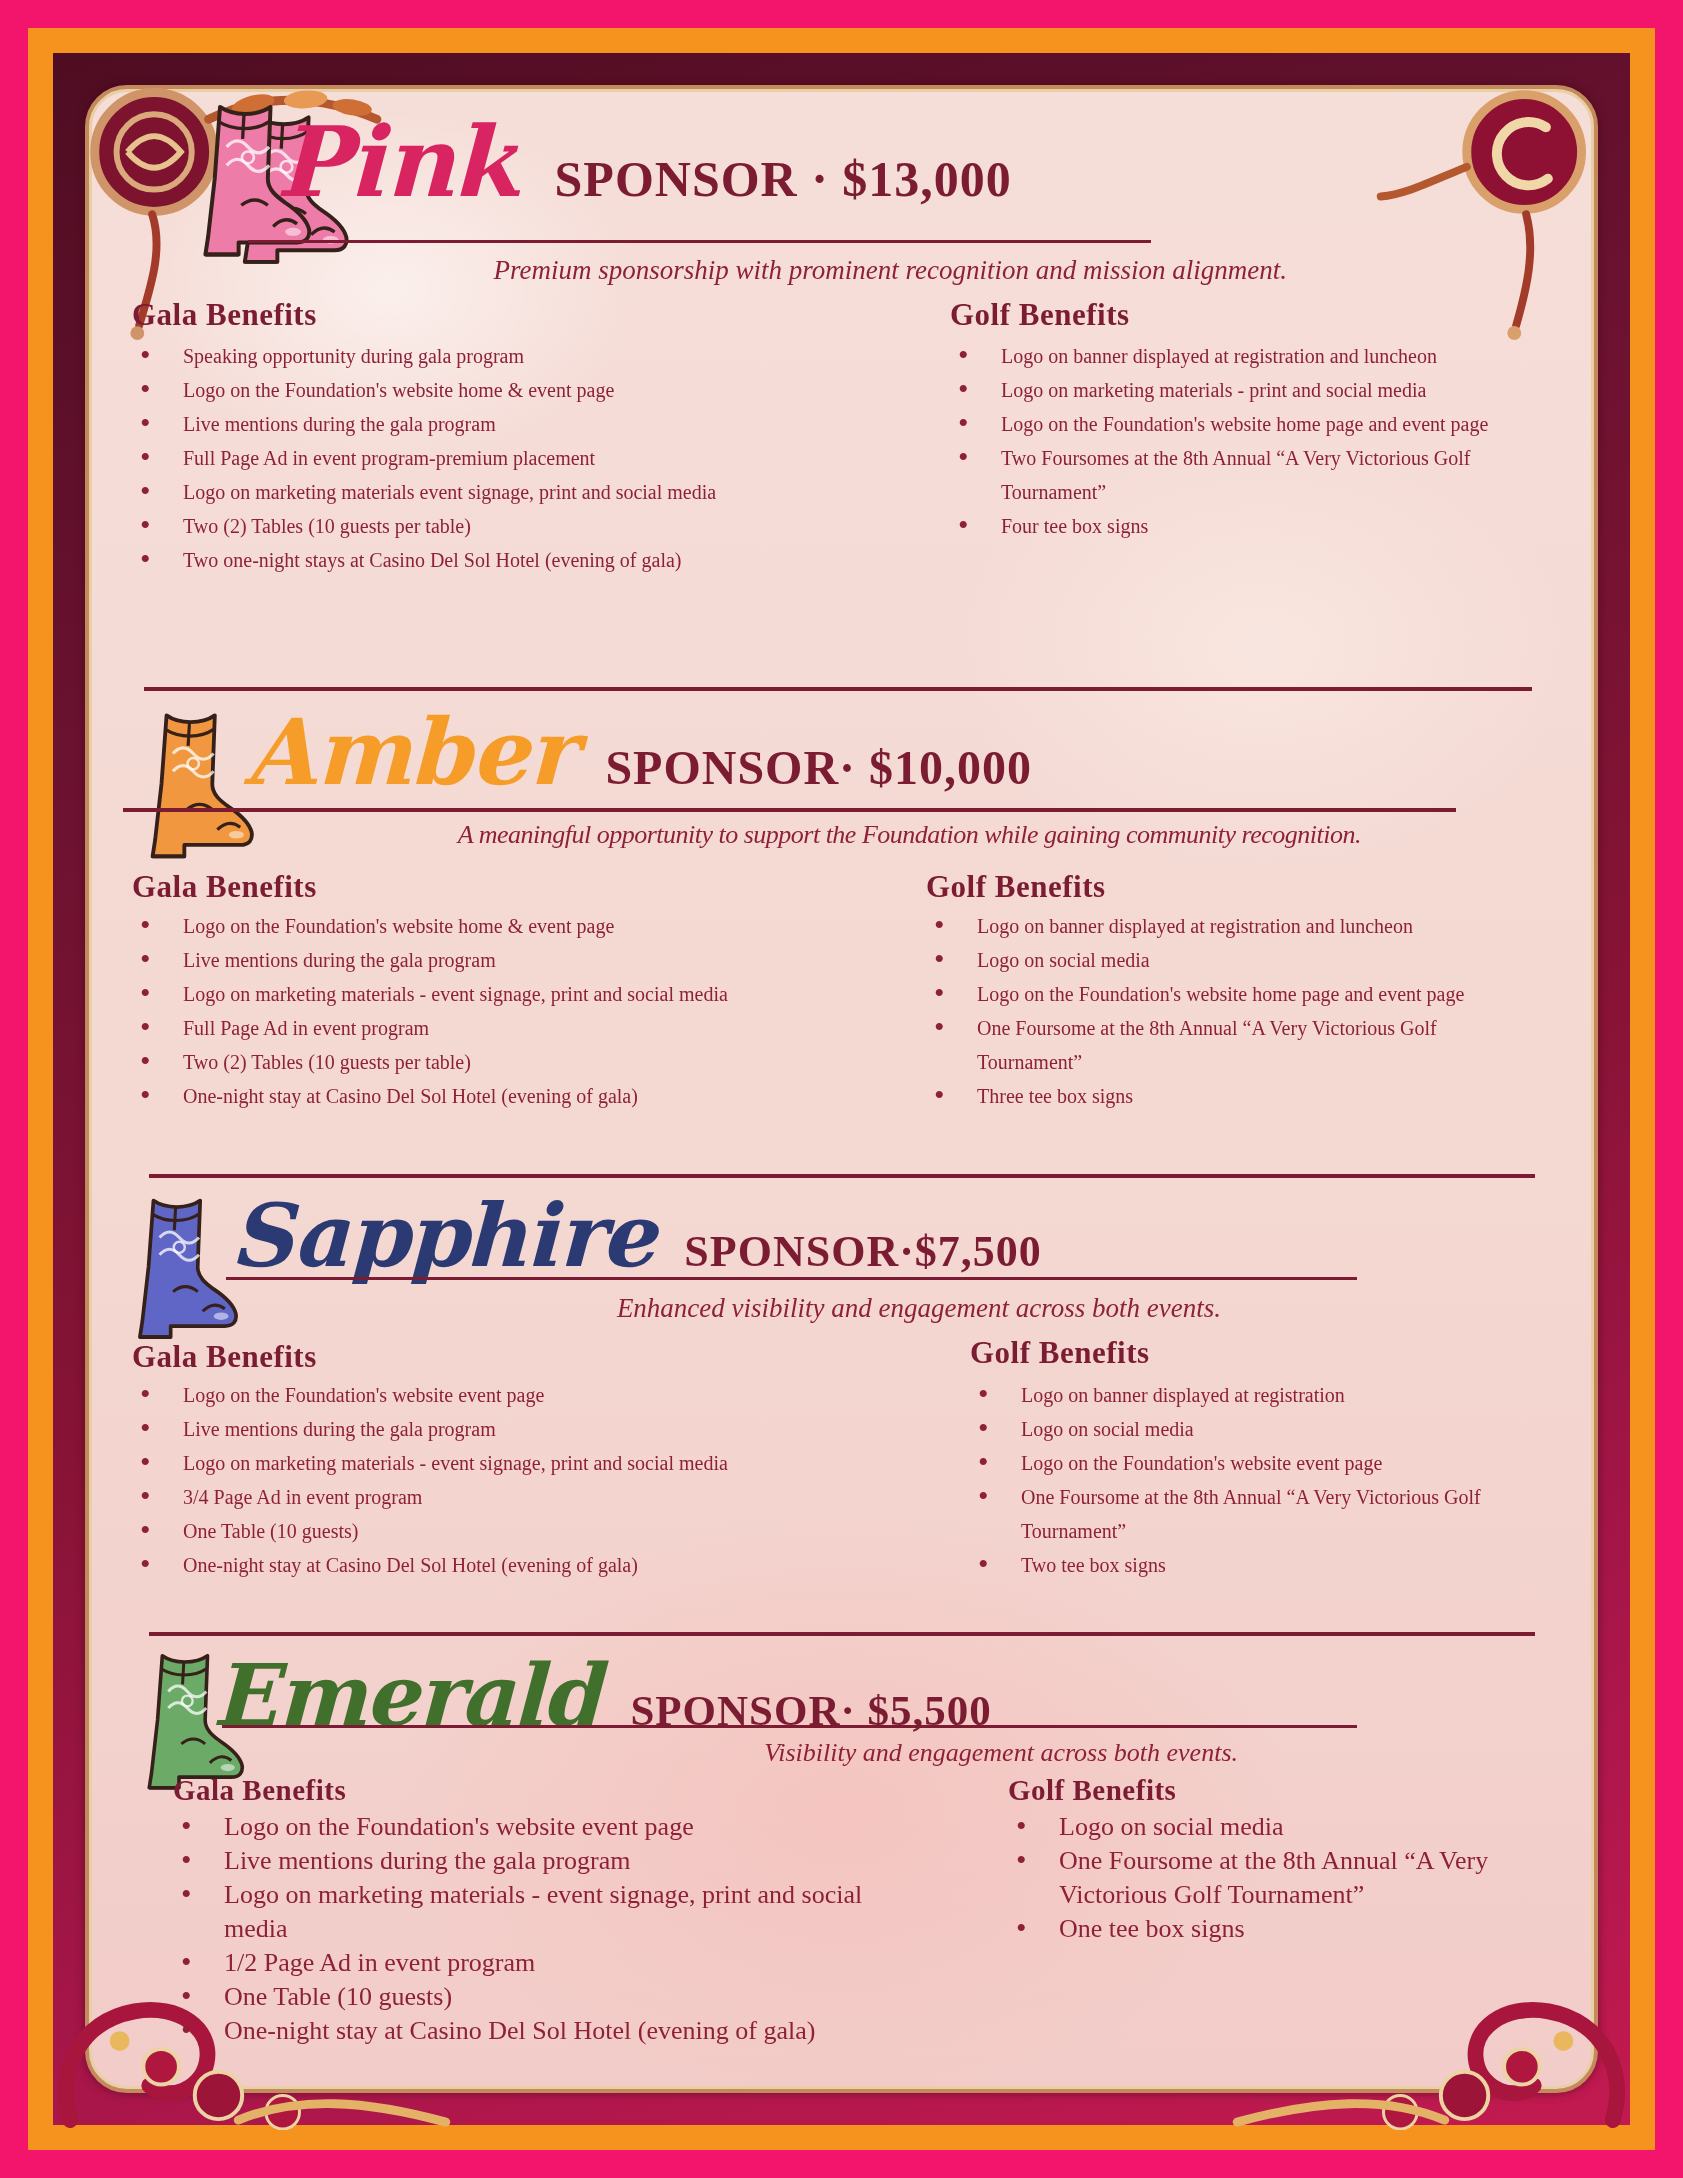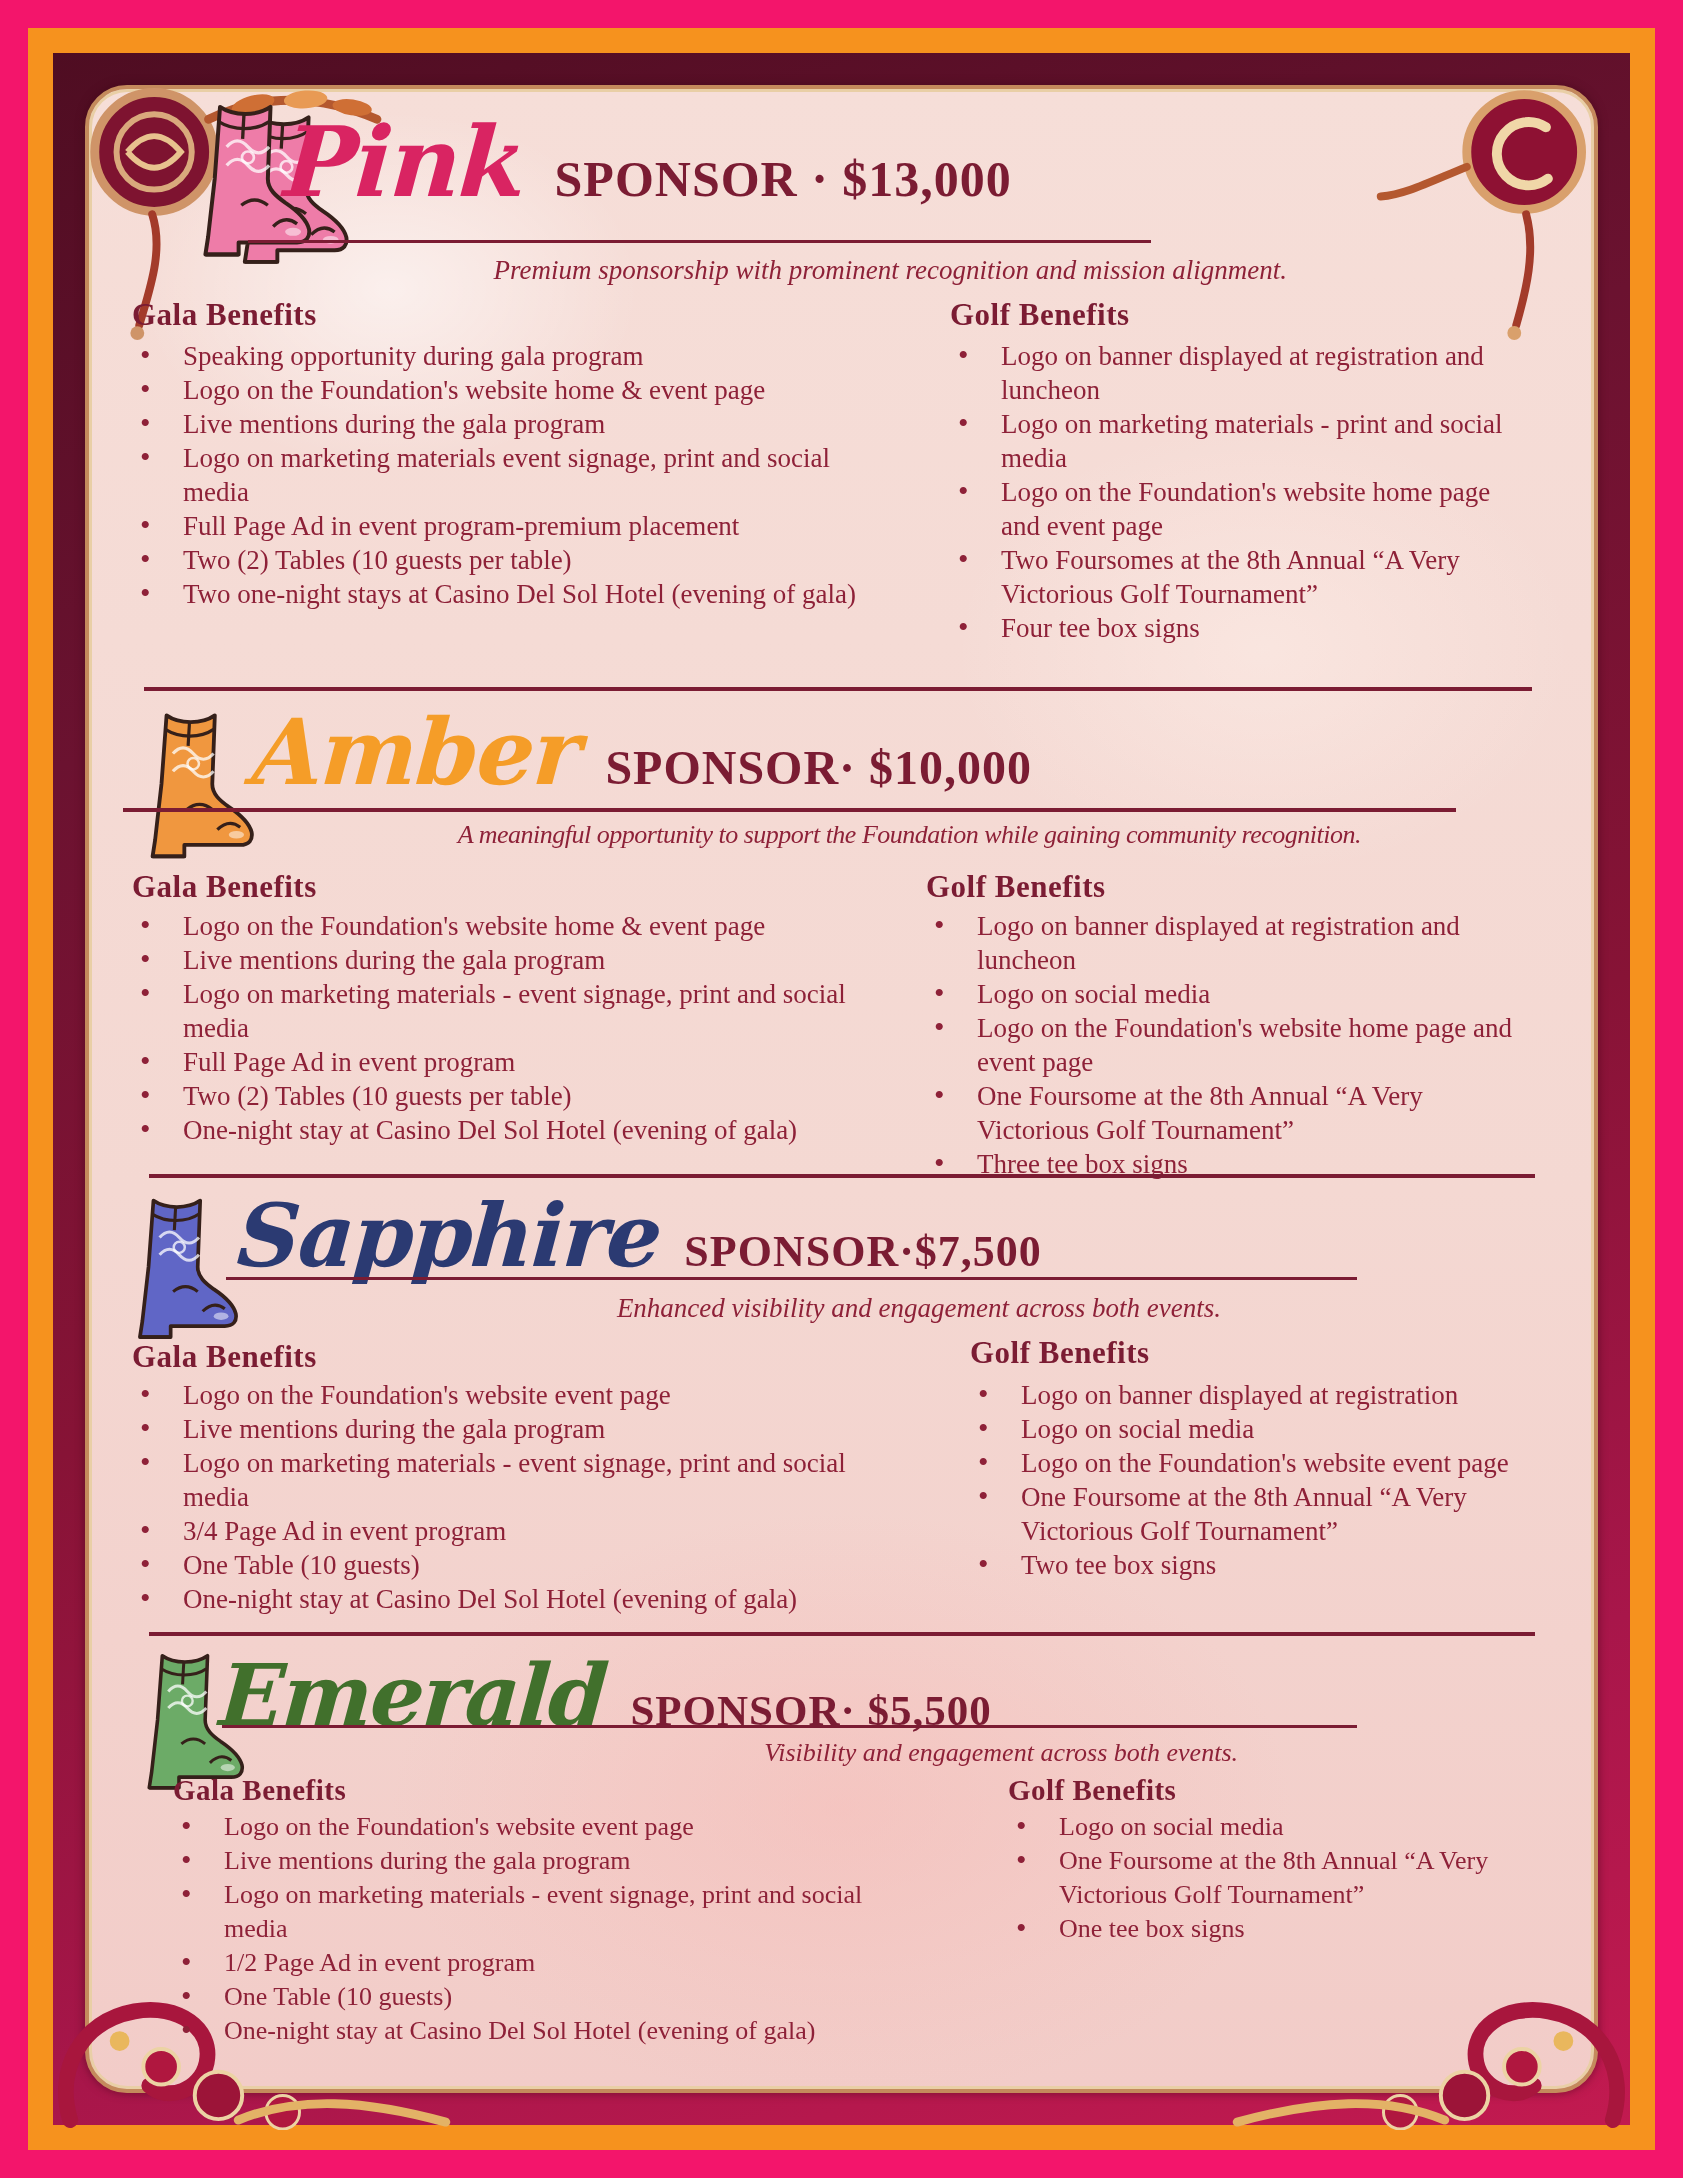--- a/index.html
+++ b/index.html
@@ -63,21 +63,21 @@
   .colh { position:absolute; font-weight:bold; font-size:31px; color:#7b1c33; letter-spacing:0.5px; }
   #pink-gala-h     { left:132px;  top:297px; }
   #pink-golf-h     { left:950px;  top:297px; }
   #amber-gala-h    { left:132px;  top:869px; }
   #amber-golf-h    { left:926px;  top:869px; }
   #sapphire-gala-h { left:132px;  top:1339px; }
   #sapphire-golf-h { left:970px;  top:1335px; }
   #emerald-gala-h  { left:173px;  top:1774px; font-size:29px; }
   #emerald-golf-h  { left:1008px; top:1774px; font-size:29px; }
 
-  .blist { position:absolute; font-size:27px; line-height:34px; color:#8e2138; }
+  .blist { position:absolute; font-size:20px; line-height:34px; color:#8e2138; }
   .li { position:relative; padding-left:51px; }
   .li::before { content:"\2022"; position:absolute; left:8px; top:-1px; font-size:30px; }
   #pink-gala     { left:132px;  top:339px;  width:741px; }
   #pink-golf     { left:950px;  top:339px;  width:576px; }
   #amber-gala    { left:132px;  top:909px;  width:741px; }
   #amber-golf    { left:926px;  top:909px;  width:594px; }
   #sapphire-gala { left:132px;  top:1378px; width:752px; }
   #sapphire-golf { left:970px;  top:1378px; width:566px; }
   #emerald-gala  { left:173px;  top:1810px; width:723px; font-size:26px; }
   #emerald-golf  { left:1008px; top:1810px; width:523px; font-size:26px; }
@@ -159,22 +159,22 @@
     <span class="script">Pink</span>
     <span class="sponsor">SPONSOR · $13,000</span>
   </div>
   <div class="rule" id="pink-rule"></div>
   <div class="tagline" id="pink-tagline">Premium sponsorship with prominent recognition and mission alignment.</div>
   <div class="colh" id="pink-gala-h">Gala Benefits</div>
   <div class="blist" id="pink-gala">
     <div class="li">Speaking opportunity during gala program</div>
     <div class="li">Logo on the Foundation's website home &amp; event page</div>
     <div class="li">Live mentions during the gala program</div>
+    <div class="li">Full Page Ad in event program-premium placement</div>
     <div class="li">Logo on marketing materials event signage, print and social media</div>
-    <div class="li">Full Page Ad in event program-premium placement</div>
     <div class="li">Two (2) Tables (10 guests per table)</div>
     <div class="li">Two one-night stays at Casino Del Sol Hotel (evening of gala)</div>
   </div>
   <div class="colh" id="pink-golf-h">Golf Benefits</div>
   <div class="blist" id="pink-golf">
     <div class="li">Logo on banner displayed at registration and luncheon</div>
     <div class="li">Logo on marketing materials - print and social media</div>
     <div class="li">Logo on the Foundation's website home page and event page</div>
     <div class="li">Two Foursomes at the 8th Annual “A Very Victorious Golf Tournament”</div>
     <div class="li">Four tee box signs</div>

